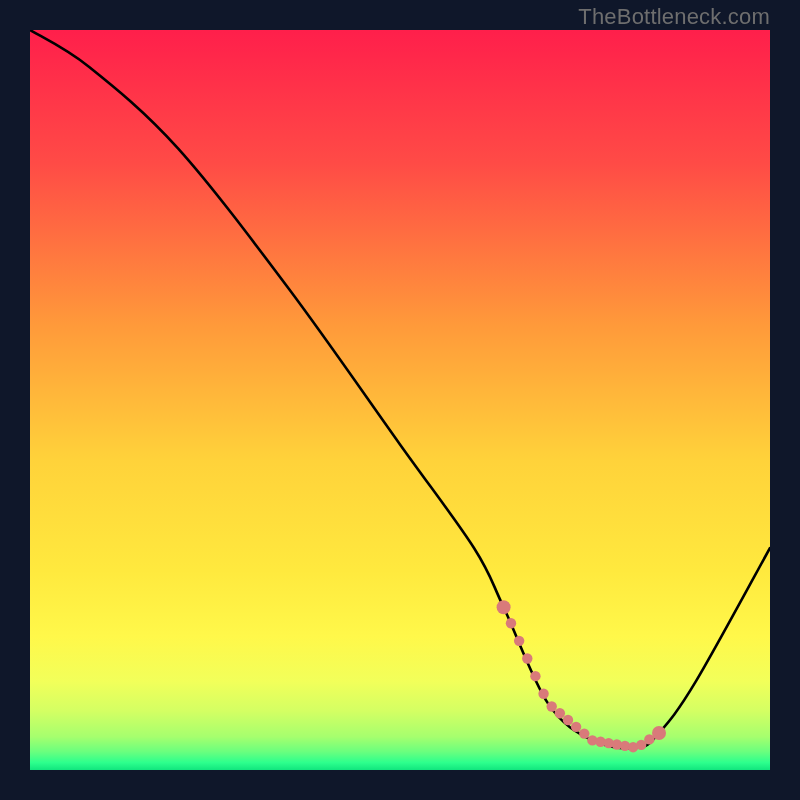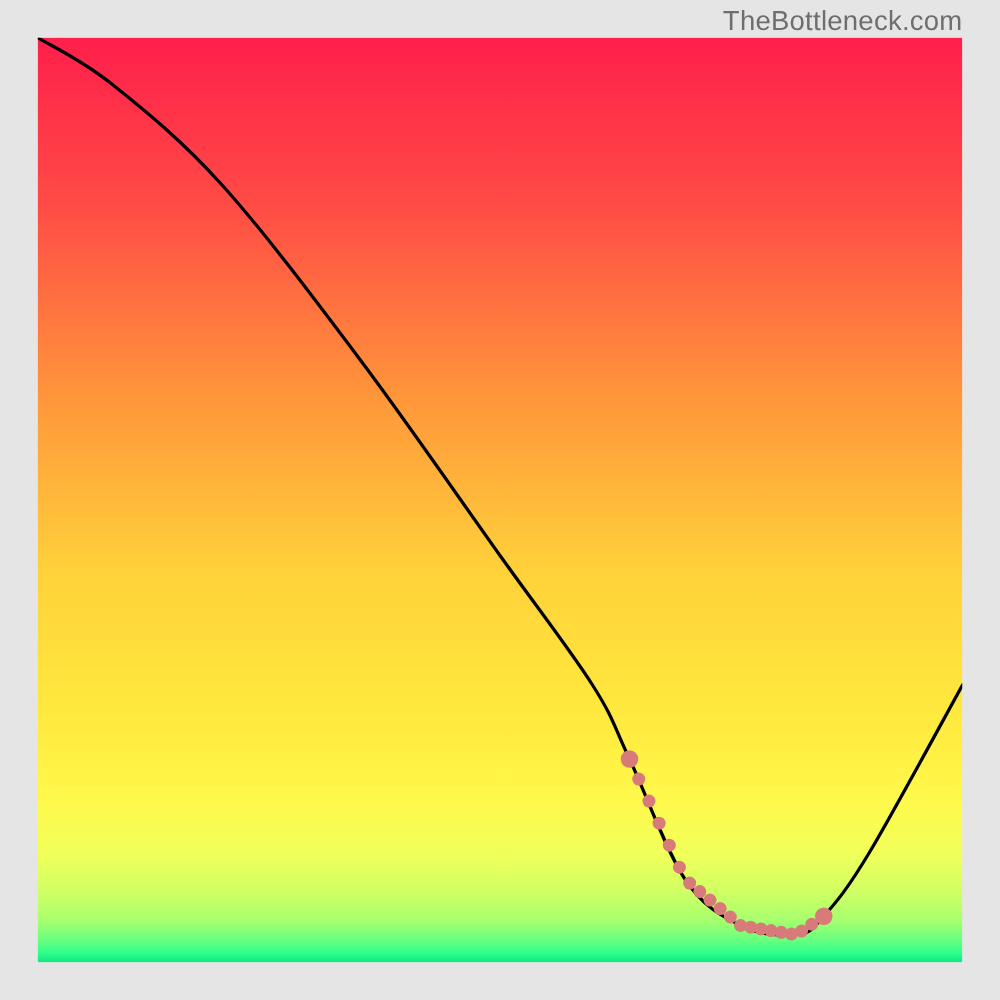--- a/index.html
+++ b/index.html
@@ -7,21 +7,21 @@
     padding: 0;
     width: 800px;
     height: 800px;
     background: #000;
     overflow: hidden;
   }
   .frame {
     position: relative;
     width: 800px;
     height: 800px;
-    background: #e5e5e5;
+    background: #0f172a;
   }
   .plot-area {
     position: absolute;
     left: 30px;
     top: 30px;
     width: 740px;
     height: 740px;
     overflow: hidden;
   }
   .gradient {

